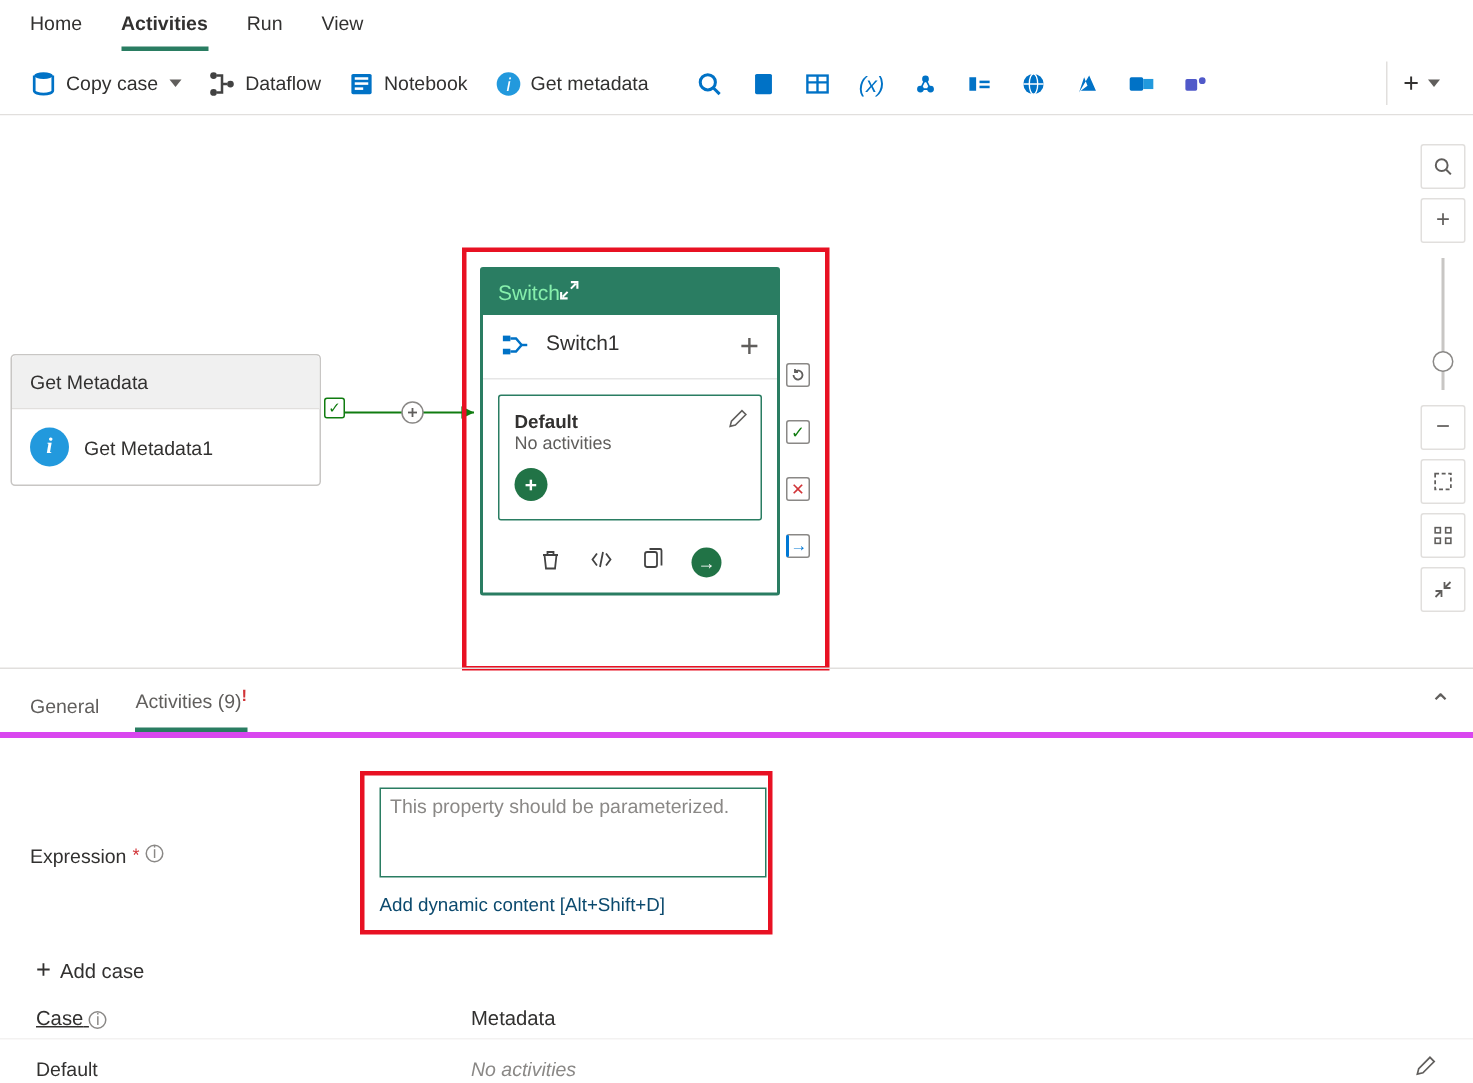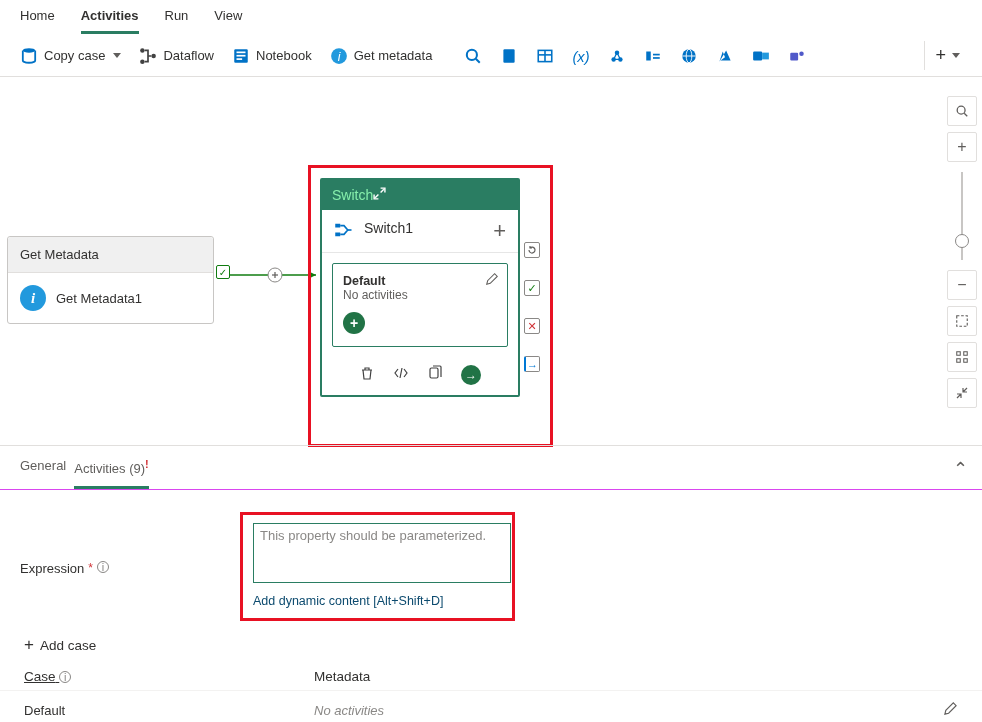--- a/index.html
+++ b/index.html
@@ -63,21 +63,21 @@
     .anchor.green { color:#107c10; }
     .anchor.red { color:#d13438; }
     .anchor.blue { color:#0078d4; border-left:2px solid #0078d4; }
 
     
     svg.connector { position:absolute; top:0; left:0; width:100%; height:100%; pointer-events:none; }
 
     
     .details { border-top:1px solid #e1dfdd; position:relative; }
     .details-head { position:absolute; right:14px; top:12px; font-size:18px; color:#605e5c; cursor:pointer; }
-    .dtabs { display:flex; gap:8px; padding:12px 20px 0 20px; border-bottom:1px solid #d946ef; }
+    .dtabs { display:flex; gap:24px; padding:12px 20px 0 20px; border-bottom:4px solid #d946ef;align-items:flex-end; }
     .dtabs span { padding-bottom:10px; cursor:pointer; color:#605e5c; }
     .dtabs span.active { color:#323130; border-bottom:3px solid #2a7d62; font-weight:400; }
     .dtabs .req { color:#d13438; font-size:11px; vertical-align:super; font-weight:bold; }
 
     .expr-row { display:flex; padding:22px 20px 6px 20px; gap:0;align-items:center; }
     .expr-label { width:220px; font-size:13px; display:flex; align-items:flex-start; gap:4px; padding-top:4px;}
     .req-star { color:#d13438; font-size:12px; }
     .info-glyph { font-size:11px; color:#8a8886; border:1px solid #8a8886; border-radius:50%; width:12px; height:12px; display:inline-flex; align-items:center; justify-content:center; }
     .expr-box-wrap { border:3px solid #e81123; padding:8px 10px 10px 10px; width:275px; }
     .expr-box { width:258px; height:60px; border:1px solid #2a7d62; resize:none; padding:4px 6px; font-family:inherit; font-size:13px; color:#605e5c; }

